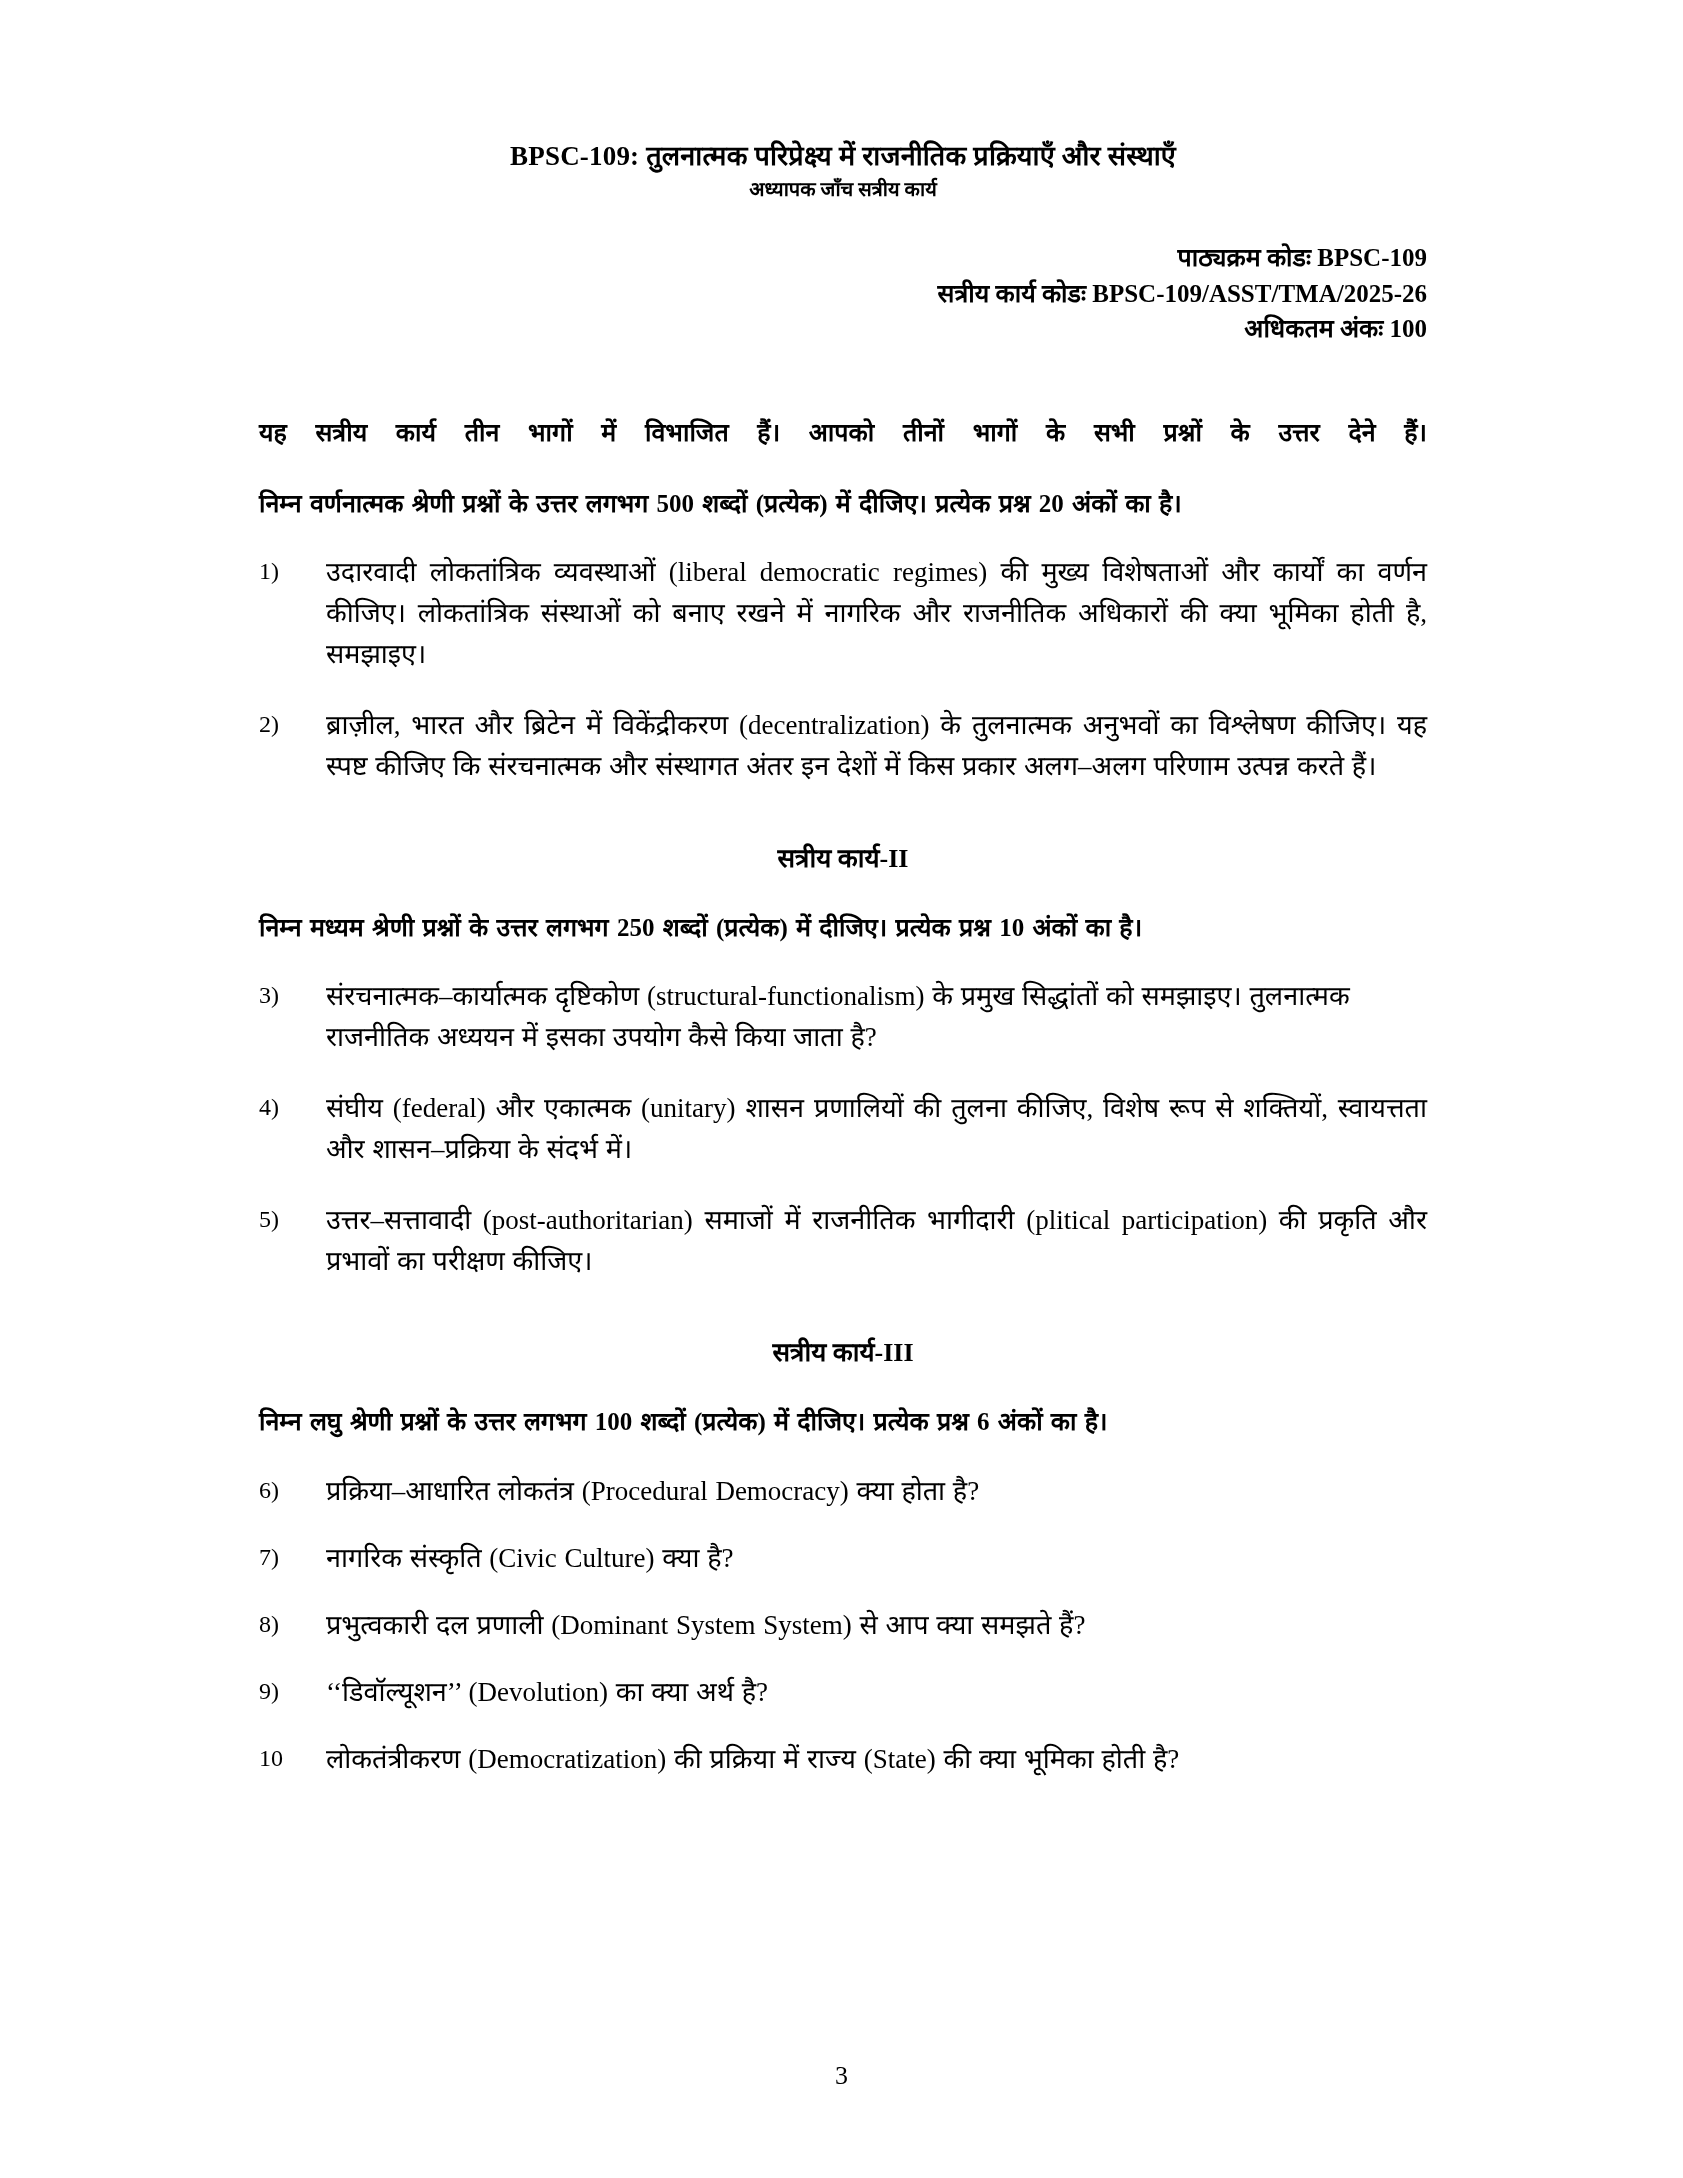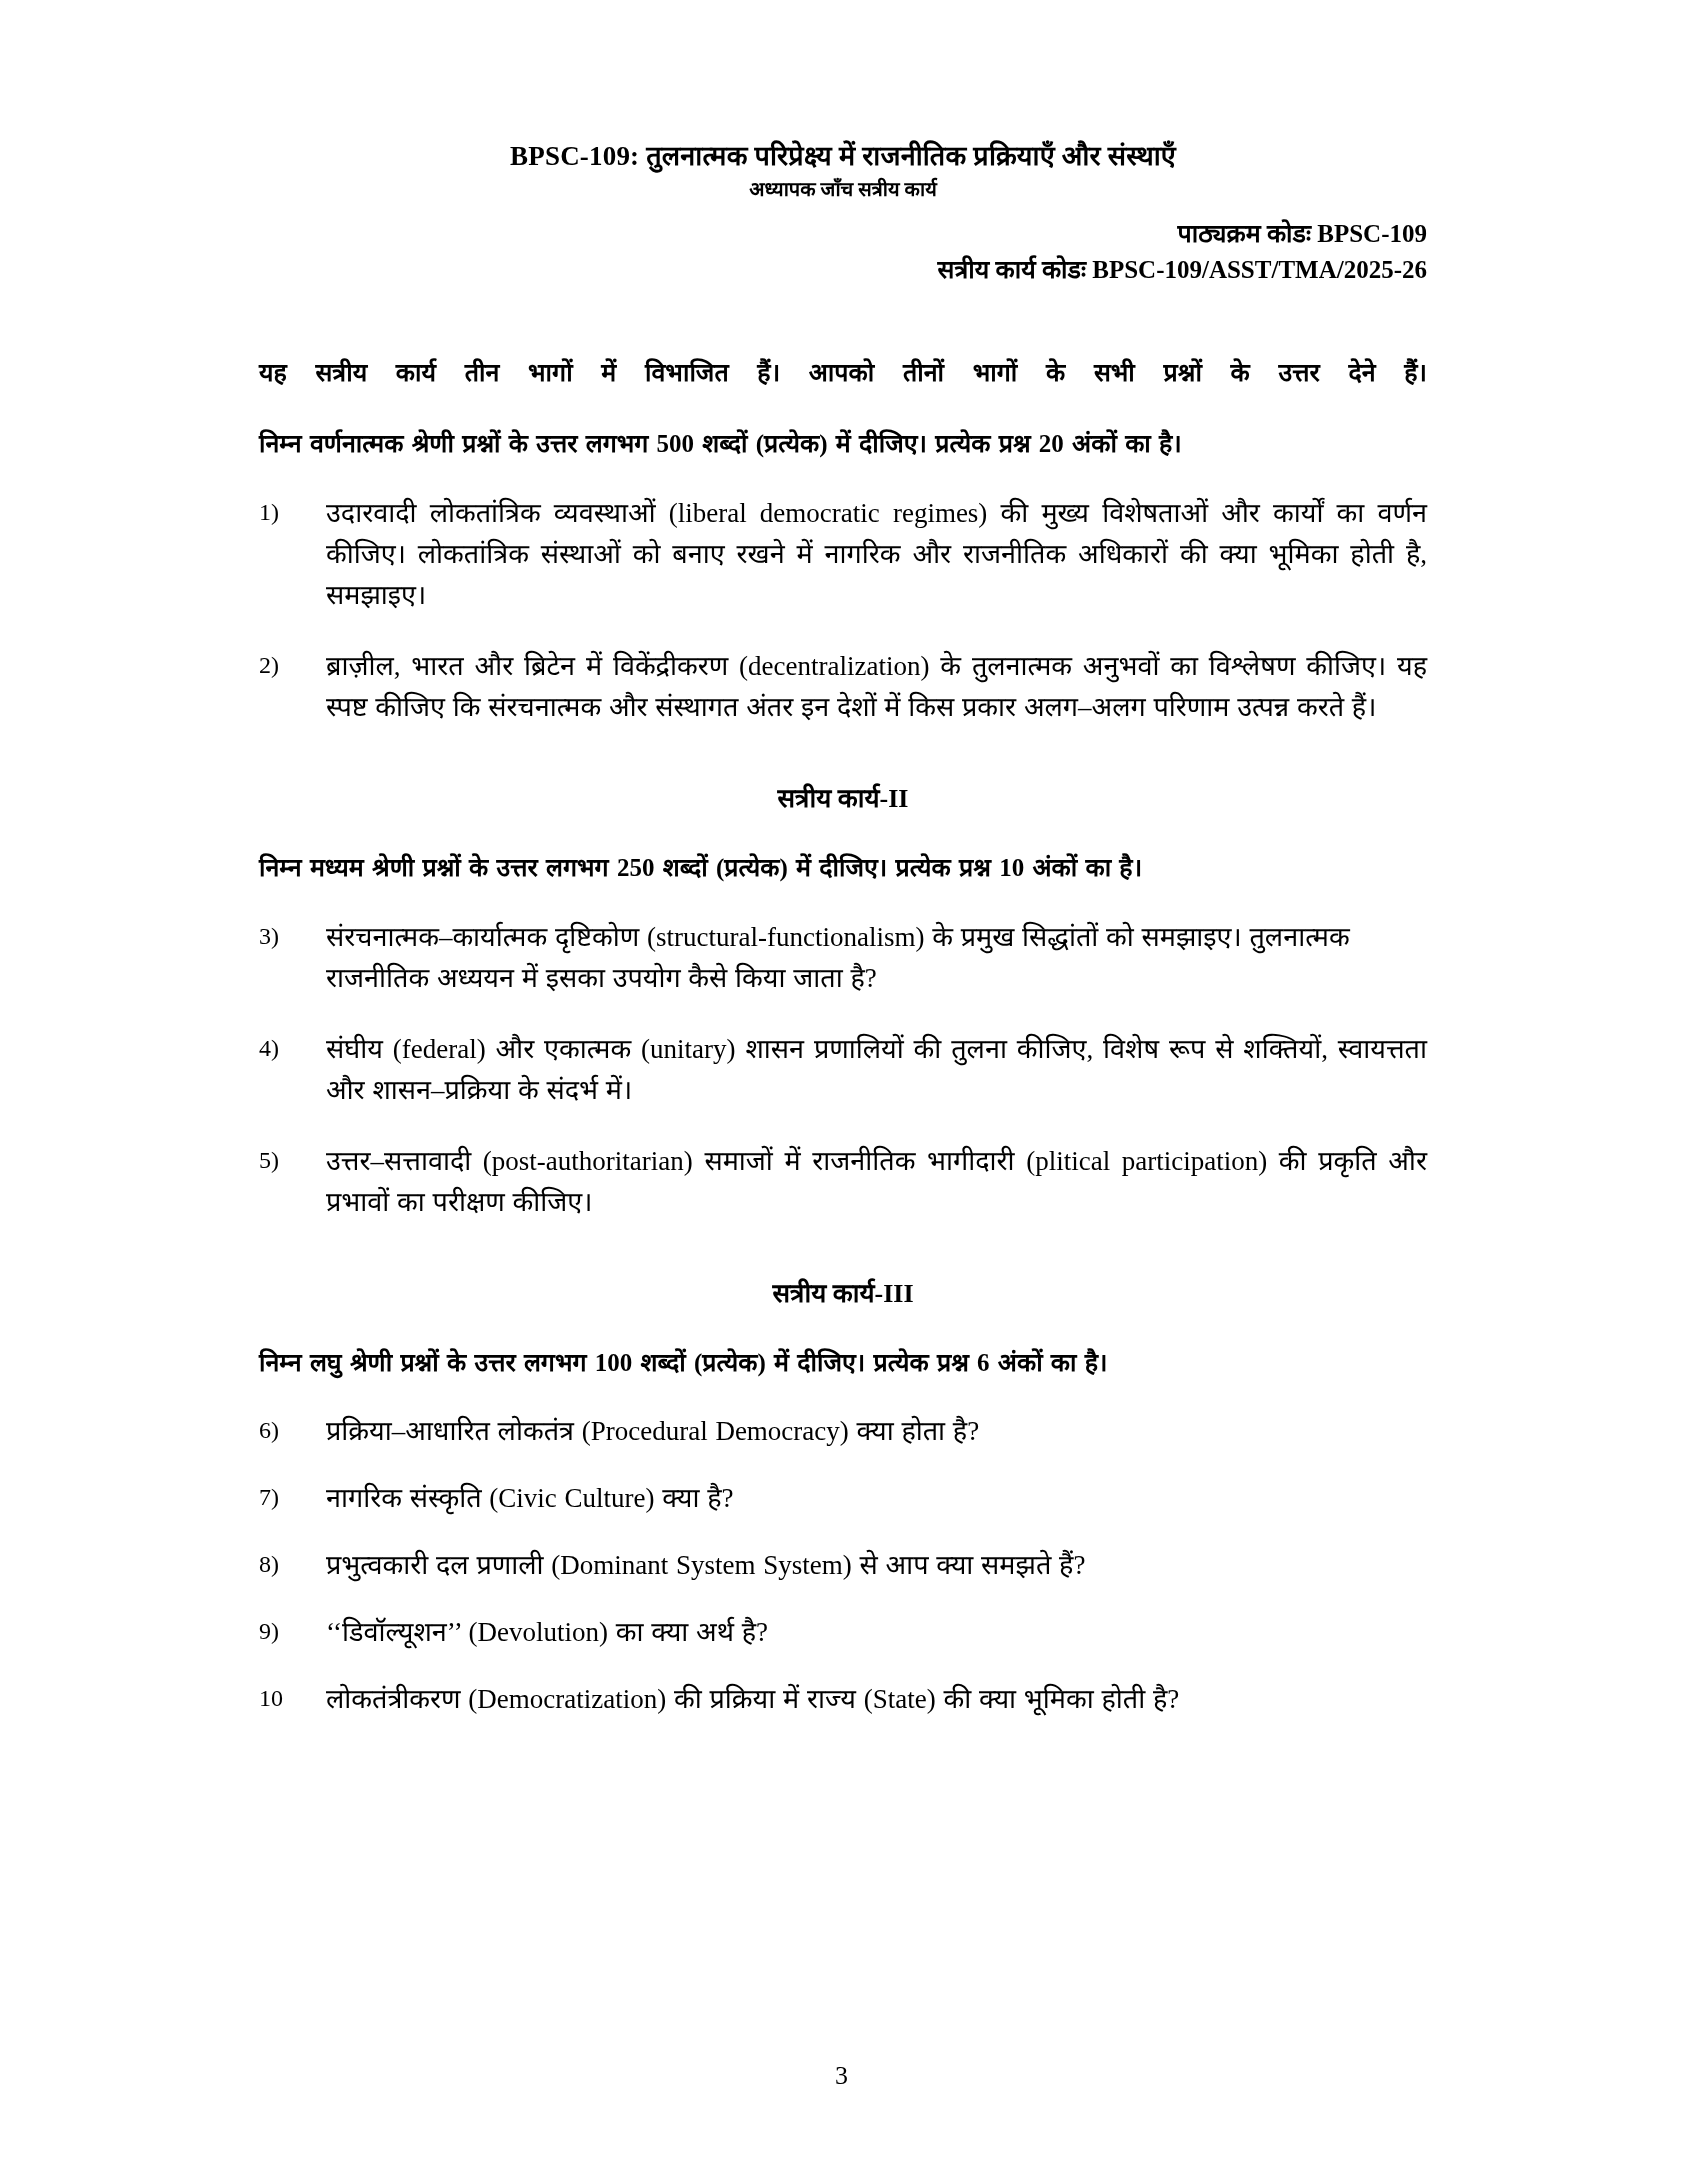--- a/index.html
+++ b/index.html
@@ -44,21 +44,21 @@
   }
   .doc-subtitle {
     text-align: center;
     font-weight: bold;
     font-size: 20px;
     line-height: 1.30;
     margin: 2px 0 0 0;
   }
 
   .code-block {
-    margin-top: 14px;
+    margin-top: 38px;
     text-align: right;
     font-weight: bold;
     font-size: 25px;
     line-height: 1.42;
   }
   .code-line { display: block; white-space: nowrap; }
 
   
   .intro {
     margin-top: 68px;
@@ -127,20 +127,21 @@
 
 <div class="page">
   <div class="content">
 
     <div class="doc-title">BPSC-109: तुलनात्मक परिप्रेक्ष्य में राजनीतिक प्रक्रियाएँ और संस्थाएँ</div>
     <div class="doc-subtitle">अध्यापक जाँच सत्रीय कार्य</div>
 
     <div class="code-block">
       <span class="code-line">पाठ्यक्रम कोडः BPSC-109</span>
       <span class="code-line">सत्रीय कार्य कोडः BPSC-109/ASST/TMA/2025-26</span>
+      <span class="code-line">अधिकतम अंकः 100</span>
     </div>
 
     <div class="intro">यह सत्रीय कार्य तीन भागों में विभाजित हैं। आपको तीनों भागों के सभी प्रश्नों के उत्तर देने हैं।</div>
 
     <div class="section-instruction">निम्न वर्णनात्मक श्रेणी प्रश्नों के उत्तर लगभग 500 शब्दों (प्रत्येक) में दीजिए। प्रत्येक प्रश्न 20 अंकों का है।</div>
     <div class="q-list">
       <div class="q-item tight">
         <div class="q-num">1)</div>
         <div class="q-text">उदारवादी लोकतांत्रिक व्यवस्थाओं (liberal democratic regimes) की मुख्य विशेषताओं और कार्यों का वर्णन कीजिए। लोकतांत्रिक संस्थाओं को बनाए रखने में नागरिक और राजनीतिक अधिकारों की क्या भूमिका होती है, समझाइए।</div>
       </div>

